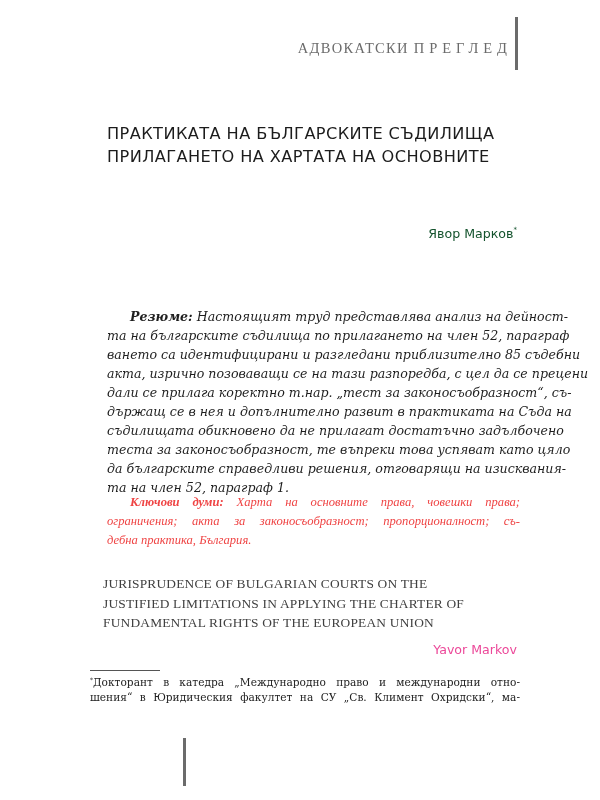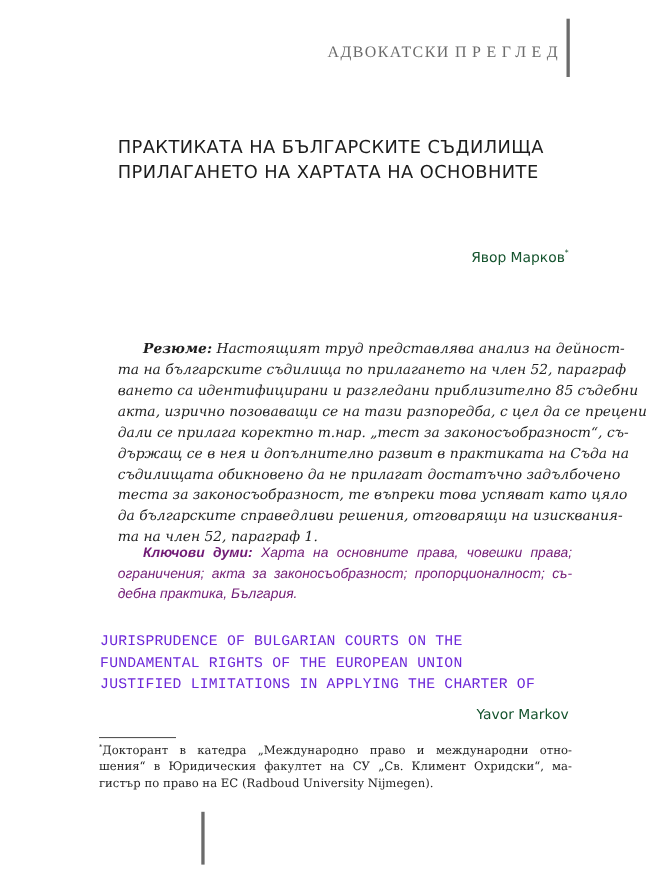--- a/index.html
+++ b/index.html
@@ -27,33 +27,33 @@
     .abstract {
       position: absolute; left: 107px; top: 272px; width: 413px;
       font-family: "DejaVu Serif", serif; font-style: italic; font-size: 12.6px; line-height: 19px;
       color: #1e1e1e;
       margin-top: 35px;
     }
     .abstract .line { white-space: nowrap; text-align: justify; text-align-last: justify; }
     .abstract .line.last { text-align-last: left; }
     .abstract .label { font-weight: bold; }
     .keywords { position: absolute; left: 107px; top: 493px; width: 413px;
-      font-family: Liberation Sans, sans-serif; font-style: italic; font-size: 12.6px; line-height: 19px; color: #701a75; }
+      font-family: Liberation Serif, serif; font-style: italic; font-size: 12.6px; line-height: 19px; color: #ef4444; }
     .keywords .line { white-space: nowrap; text-align: justify; text-align-last: justify; }
     .keywords .line.last { text-align-last: left; }
     .keywords .label { font-weight: bold; }
     .title-en {
-      position: absolute; left: 91px; top: 574px; width: 420px;
-      font-family: Liberation Mono, monospace; font-size: 13.4px; line-height: 19.6px;
-      letter-spacing: 0.2px; color: #6d28d9;
+      position: absolute; left: 103px; top: 574px; width: 420px;
+      font-family: Liberation Serif, serif; font-size: 13.4px; line-height: 19.6px;
+      letter-spacing: 0.2px; color: #404040;
     }
     .title-en div { white-space: nowrap; }
     .author-en {
       position: absolute; right: 83px; top: 642px;
-      font-family: "DejaVu Sans", sans-serif; font-size: 12.6px; color: #14532d;
+      font-family: "DejaVu Sans", sans-serif; font-size: 12.6px; color: #ec4899;
     }
     .footnote-rule { position: absolute; left: 90px; top: 670px; width: 70px; height: 1px; background: #555; }
     .footnote {
       position: absolute; left: 90px; top: 672px; width: 430px;
       font-family: "DejaVu Serif", serif; font-size: 10.6px; line-height: 15px; color: #222;
     }
     .footnote .line { white-space: nowrap; text-align: justify; text-align-last: justify; }
     .footnote .line.last { text-align-last: left; }
     .footnote sup { font-size: 6px; vertical-align: 4px; }
     .footer-rule { position: absolute; left: 183px; top: 738px; width: 3px; height: 48px; background: #6b6b6b; }
@@ -96,28 +96,27 @@
   <div class="line" style="padding-left:23px;">
     <span class="label">Ключови думи:</span>
     <span>Харта на основните права, човешки права;</span>
   </div>
   <div class="line">ограничения; акта за законосъобразност; пропорционалност; съ-</div>
   <div class="line last">дебна практика, България.</div>
 </div>
 
 <div class="title-en">
   <div>JURISPRUDENCE OF BULGARIAN COURTS ON THE</div>
+  <div>JUSTIFIED LIMITATIONS IN APPLYING THE CHARTER OF</div>
   <div>FUNDAMENTAL RIGHTS OF THE EUROPEAN UNION</div>
-  <div>JUSTIFIED LIMITATIONS IN APPLYING THE CHARTER OF</div>
 </div>
 
 <div class="author-en">Yavor Markov</div>
 
 <div class="footnote-rule"></div>
 <div class="footnote">
   <div class="line">
     <sup>*</sup><span>Докторант в катедра „Международно право и международни отно-</span>
   </div>
   <div class="line">шения“ в Юридическия факултет на СУ „Св. Климент Охридски“, ма-</div>
-  <div class="line last">гистър по право на ЕС (Radboud University Nijmegen).</div>
 </div>
 
 <div class="footer-rule"></div>
 
 </body></html>

